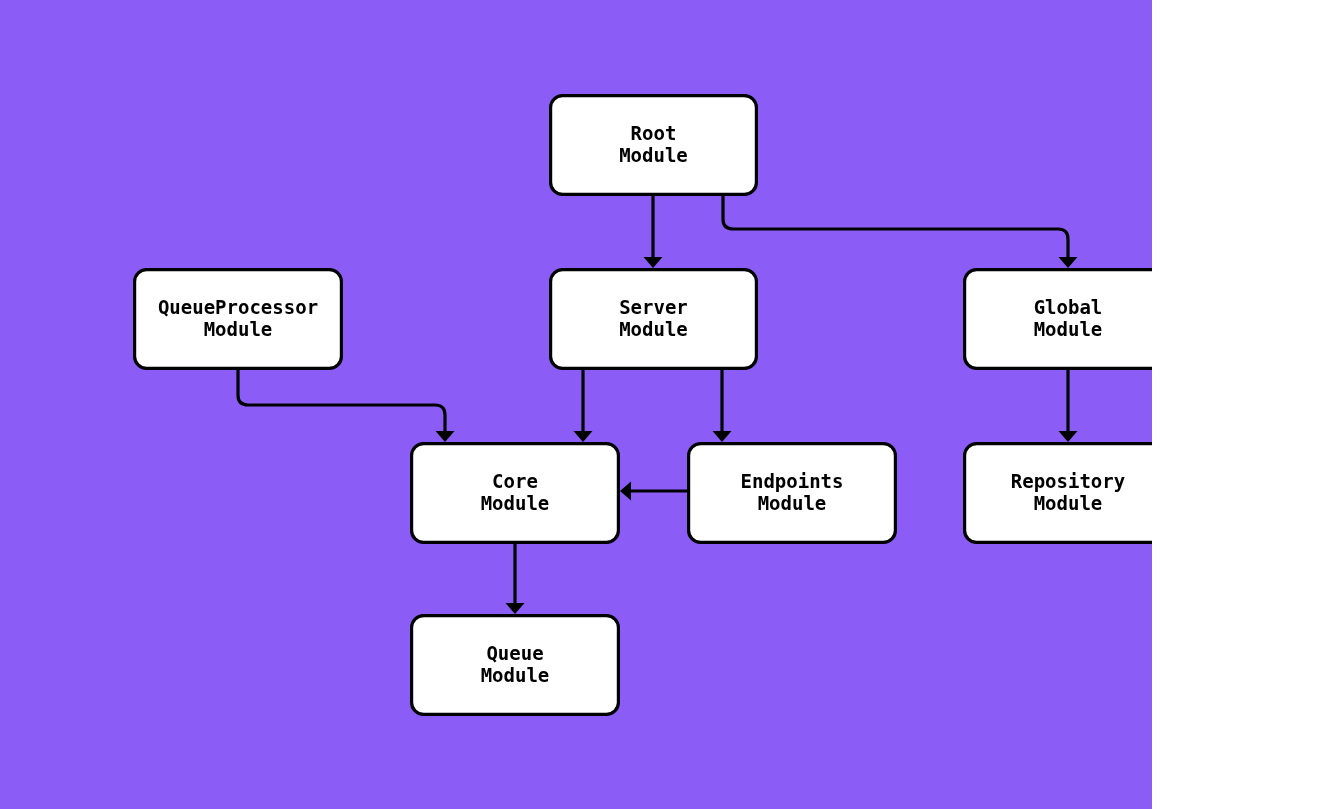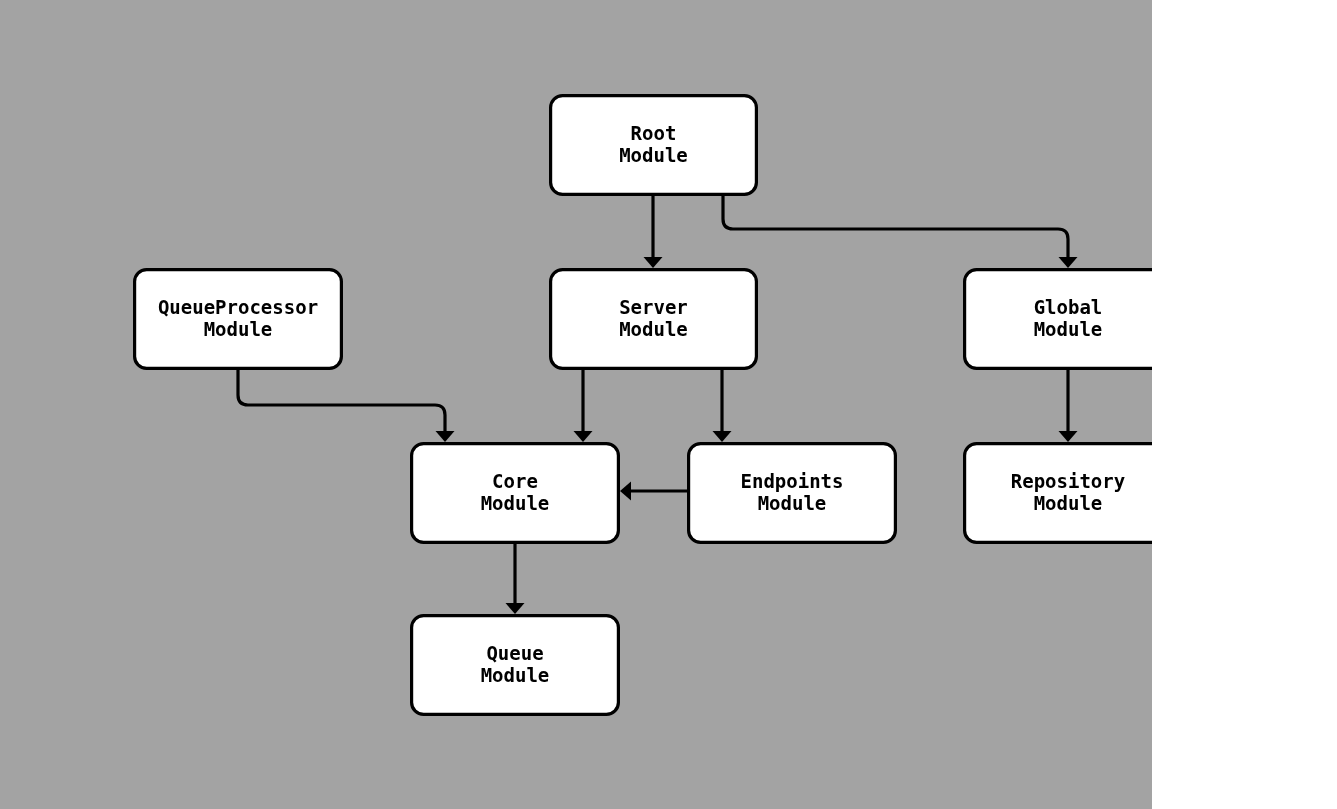--- a/index.html
+++ b/index.html
@@ -5,21 +5,21 @@
 <style>
   html, body {
     margin: 0;
     padding: 0;
     background: #ffffff;
   }
   #canvas {
     position: relative;
     width: 1152px;
     height: 809px;
-    background: #a3a3a3;
+    background: #8b5cf6;
     overflow: hidden;
   }
   #diagram-svg {
     position: absolute;
     left: 0;
     top: 0;
     width: 1337px;
     height: 809px;
     display: block;
   }

